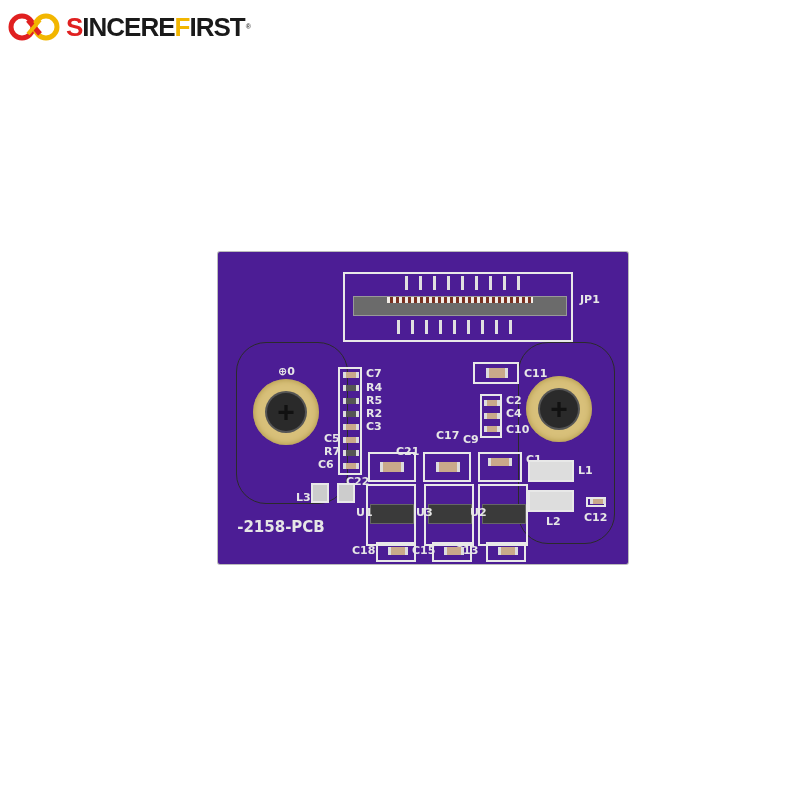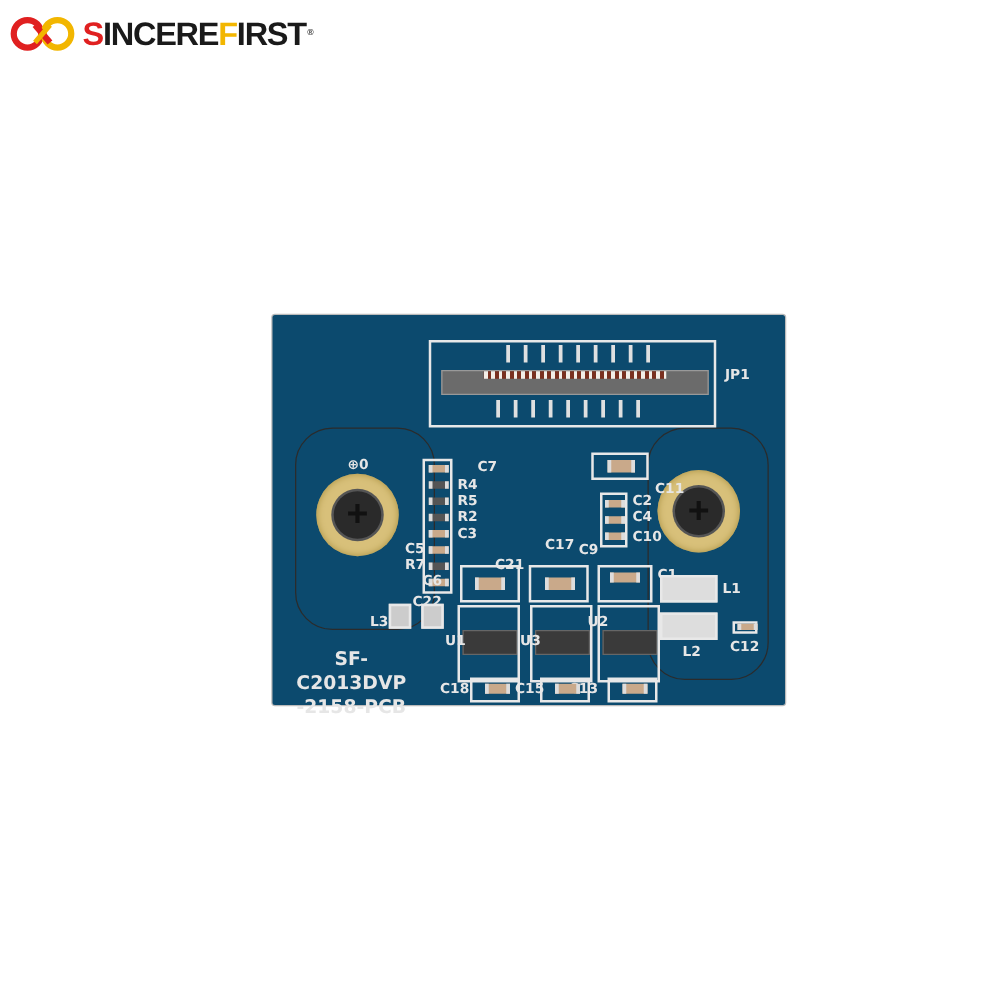--- a/index.html
+++ b/index.html
@@ -4,21 +4,21 @@
 <style>
   html,body{margin:0;padding:0;background:#ffffff;}
   body{width:800px;height:800px;position:relative;overflow:hidden;font-family:"Liberation Sans",sans-serif;}
   .logo{position:absolute;left:8px;top:12px;height:30px;display:flex;align-items:center;}
   .logo-mark{width:54px;height:30px;position:relative;}
   .logo-text{font-family:"Liberation Sans",sans-serif;font-weight:bold;font-size:26px;letter-spacing:-1px;color:#1a1a1a;margin-left:4px;line-height:30px;}
   .logo-text .red{color:#e02020;}
   .logo-text .yellow{color:#f2b600;}
   .reg{font-size:7px;vertical-align:top;color:#444;margin-left:1px;}
 
-  .pcb{position:absolute;left:218px;top:252px;width:410px;height:312px;background:#0c4a6e;border-radius:2px;box-shadow:0 0 0 1px #bbb;}
+  .pcb{position:absolute;left:218px;top:252px;width:410px;height:312px;background:#4c1d95;border-radius:2px;box-shadow:0 0 0 1px #bbb;}
   .silk{position:absolute;border:2px solid #e8e8e8;box-sizing:border-box;}
   .label{position:absolute;color:#e6e6e6;font-weight:bold;font-size:11px;font-family:"DejaVu Sans",sans-serif;line-height:11px;}
   .board-id{position:absolute;color:#e6e6e6;font-weight:bold;font-size:15px;font-family:"DejaVu Sans",sans-serif;line-height:19px;text-align:center;}
   .connector{position:absolute;left:125px;top:20px;width:230px;height:70px;border:2px solid #e8e8e8;box-sizing:border-box;}
   .conn-body{position:absolute;left:8px;top:22px;width:212px;height:18px;background:#6b6b6b;border:1px solid #999;}
   .conn-teeth{position:absolute;left:42px;top:23px;width:146px;height:6px;background:repeating-linear-gradient(90deg,#f3eee8 0 3px,#7a3020 3px 6px);}
   .pin{position:absolute;width:3px;height:14px;background:#e0e0e0;}
   .mount{position:absolute;width:66px;height:66px;border-radius:50%;background:#d8c07a;box-shadow:inset 0 0 6px #a88f40;}
   .screw{position:absolute;left:14px;top:14px;width:38px;height:38px;border-radius:50%;background:#2a2a2a;box-shadow:0 0 0 2px #555;}
   .screw::after{content:"+";position:absolute;left:0;top:0;width:38px;height:38px;text-align:center;line-height:38px;font-size:30px;color:#111;font-weight:bold;}
@@ -78,37 +78,37 @@
 
   <div class="silk" style="left:120px;top:115px;width:24px;height:108px;"></div>
   <div class="cap" style="left:125px;top:120px;width:10px;height:6px"></div>
   <div class="cap" style="left:125px;top:133px;width:10px;height:6px;background:#555"></div>
   <div class="cap" style="left:125px;top:146px;width:10px;height:6px;background:#555"></div>
   <div class="cap" style="left:125px;top:159px;width:10px;height:6px;background:#555"></div>
   <div class="cap" style="left:125px;top:172px;width:10px;height:6px"></div>
   <div class="cap" style="left:125px;top:185px;width:10px;height:6px"></div>
   <div class="cap" style="left:125px;top:198px;width:10px;height:6px;background:#555"></div>
   <div class="cap" style="left:125px;top:211px;width:10px;height:6px"></div>
-  <div class="label" style="left:164px;top:116px">C7</div>
+  <div class="label" style="left:148px;top:116px">C7</div>
   <div class="label" style="left:148px;top:130px">R4</div>
   <div class="label" style="left:148px;top:143px">R5</div>
   <div class="label" style="left:148px;top:156px">R2</div>
   <div class="label" style="left:148px;top:169px">C3</div>
   <div class="label" style="left:106px;top:181px">C5</div>
   <div class="label" style="left:106px;top:194px">R7</div>
-  <div class="label" style="left:120px;top:207px">C6</div>
-  <div class="label" style="left:112px;top:224px">C22</div>
+  <div class="label" style="left:100px;top:207px">C6</div>
+  <div class="label" style="left:128px;top:224px">C22</div>
 
   <div class="label" style="left:78px;top:240px">L3</div>
   <div class="silk" style="left:93px;top:231px;width:18px;height:20px;background:#ccc"></div>
   <div class="silk" style="left:119px;top:231px;width:18px;height:20px;background:#ccc"></div>
 
   <div class="silk" style="left:255px;top:110px;width:46px;height:22px;"></div>
   <div class="cap" style="left:268px;top:116px;width:16px;height:10px"></div>
-  <div class="label" style="left:306px;top:133px">C11</div>
+  <div class="label" style="left:306px;top:116px">C11</div>
   <div class="silk" style="left:262px;top:142px;width:22px;height:44px;"></div>
   <div class="cap" style="left:266px;top:148px;width:10px;height:6px"></div>
   <div class="cap" style="left:266px;top:161px;width:10px;height:6px"></div>
   <div class="cap" style="left:266px;top:174px;width:10px;height:6px"></div>
   <div class="label" style="left:288px;top:143px">C2</div>
   <div class="label" style="left:288px;top:156px">C4</div>
   <div class="label" style="left:288px;top:172px">C10</div>
 
   <div class="label" style="left:218px;top:178px">C17</div>
   <div class="label" style="left:245px;top:182px">C9</div>
@@ -123,37 +123,36 @@
   <div class="cap" style="left:270px;top:206px;width:18px;height:8px"></div>
 
   <div class="ic" style="left:152px;top:252px;width:42px;height:18px"></div>
   <div class="ic" style="left:210px;top:252px;width:42px;height:18px"></div>
   <div class="ic" style="left:264px;top:252px;width:42px;height:18px"></div>
   <div class="silk" style="left:148px;top:232px;width:50px;height:62px;background:transparent"></div>
   <div class="silk" style="left:206px;top:232px;width:50px;height:62px;background:transparent"></div>
   <div class="silk" style="left:260px;top:232px;width:50px;height:62px;background:transparent"></div>
   <div class="label" style="left:138px;top:255px">U1</div>
   <div class="label" style="left:198px;top:255px">U3</div>
-  <div class="label" style="left:252px;top:240px">U2</div>
+  <div class="label" style="left:252px;top:255px">U2</div>
 
   <div class="label" style="left:134px;top:293px">C18</div>
   <div class="label" style="left:194px;top:293px">C15</div>
   <div class="label" style="left:237px;top:293px">C13</div>
   <div class="silk" style="left:158px;top:290px;width:40px;height:20px"></div>
   <div class="cap" style="left:170px;top:295px;width:14px;height:8px"></div>
   <div class="silk" style="left:214px;top:290px;width:40px;height:20px"></div>
   <div class="cap" style="left:226px;top:295px;width:14px;height:8px"></div>
   <div class="silk" style="left:268px;top:290px;width:40px;height:20px"></div>
   <div class="cap" style="left:280px;top:295px;width:14px;height:8px"></div>
 
   <div class="silk" style="left:310px;top:208px;width:46px;height:22px;background:#ddd"></div>
   <div class="label" style="left:360px;top:213px">L1</div>
   <div class="silk" style="left:310px;top:238px;width:46px;height:22px;background:#ddd"></div>
   <div class="label" style="left:328px;top:264px">L2</div>
   <div class="silk" style="left:368px;top:245px;width:20px;height:10px"></div>
   <div class="cap" style="left:372px;top:247px;width:10px;height:5px"></div>
   <div class="label" style="left:366px;top:260px">C12</div>
 
   <div class="board-id" style="left:8px;top:266px;width:110px;">
-    <div>SF-C2013DVP</div>
     <div>-2158-PCB</div>
   </div>
 </div>
 
 </body></html>

